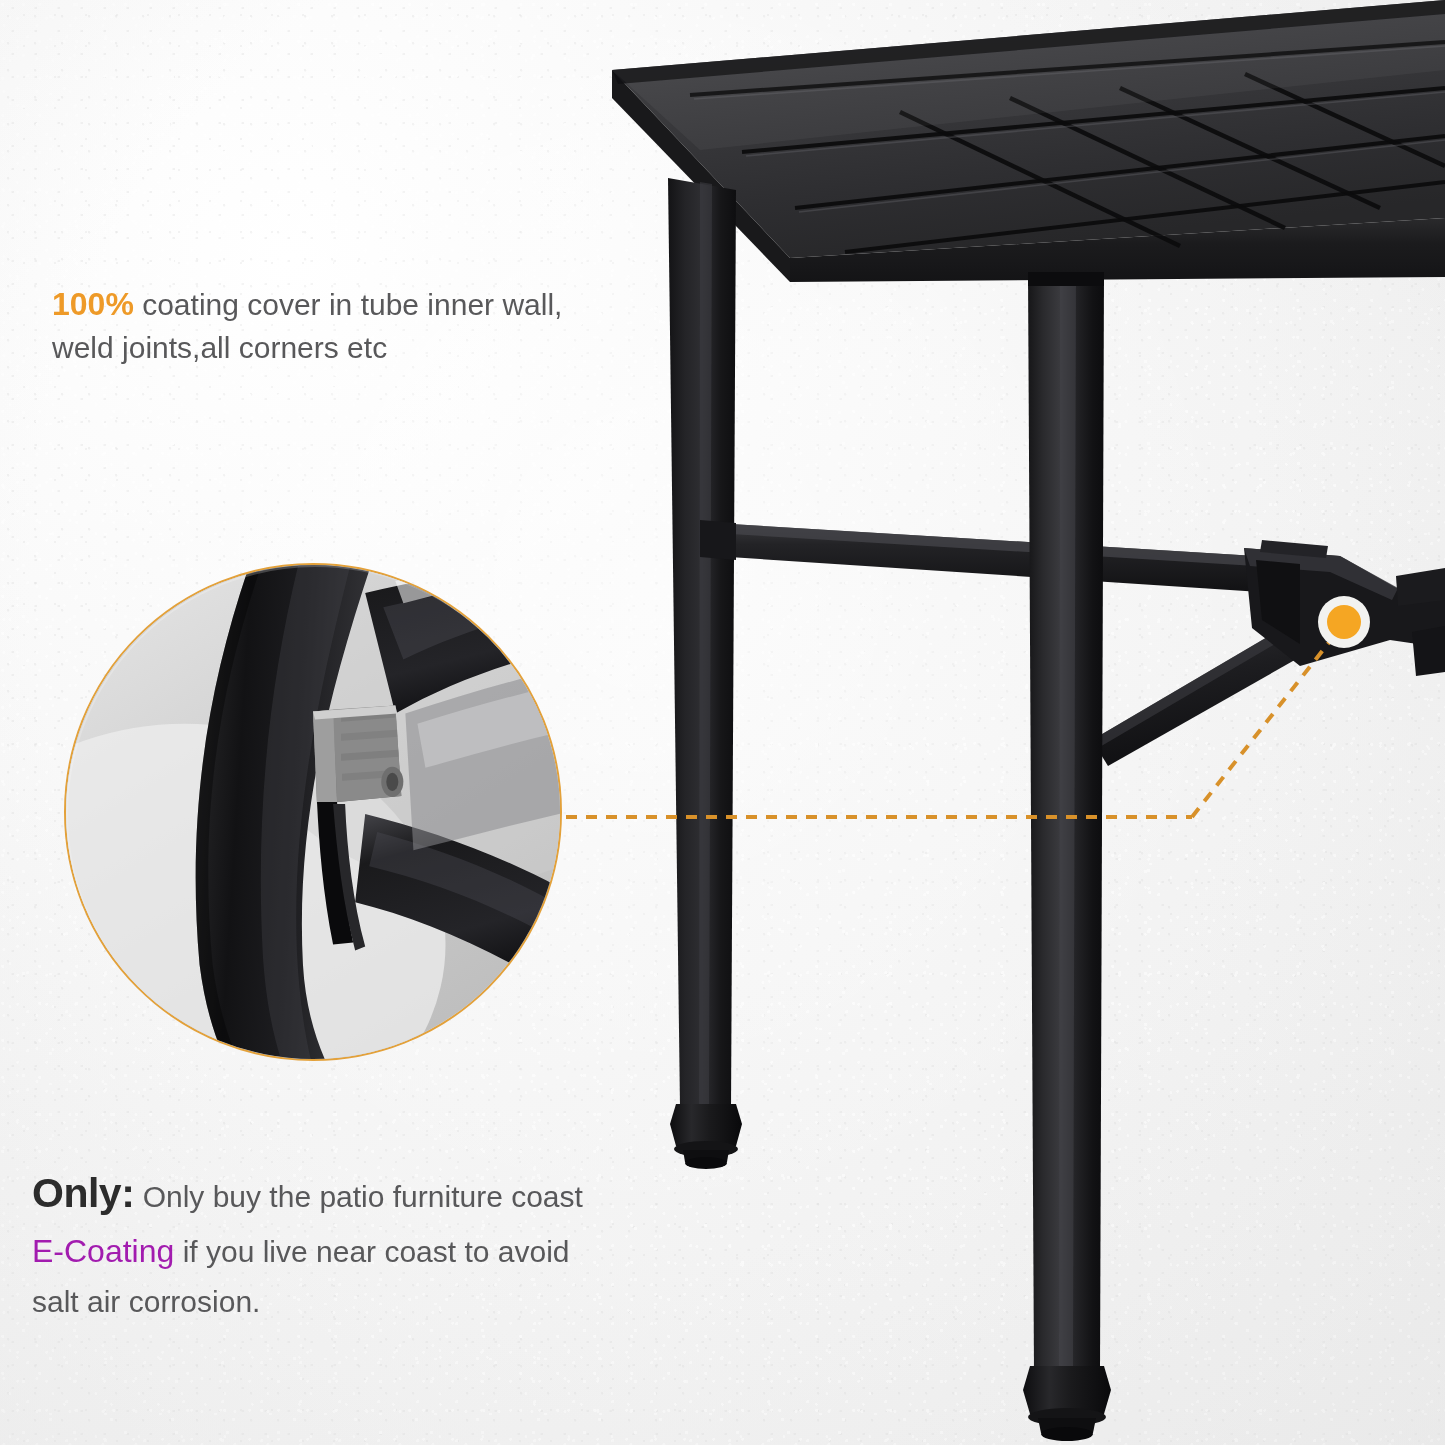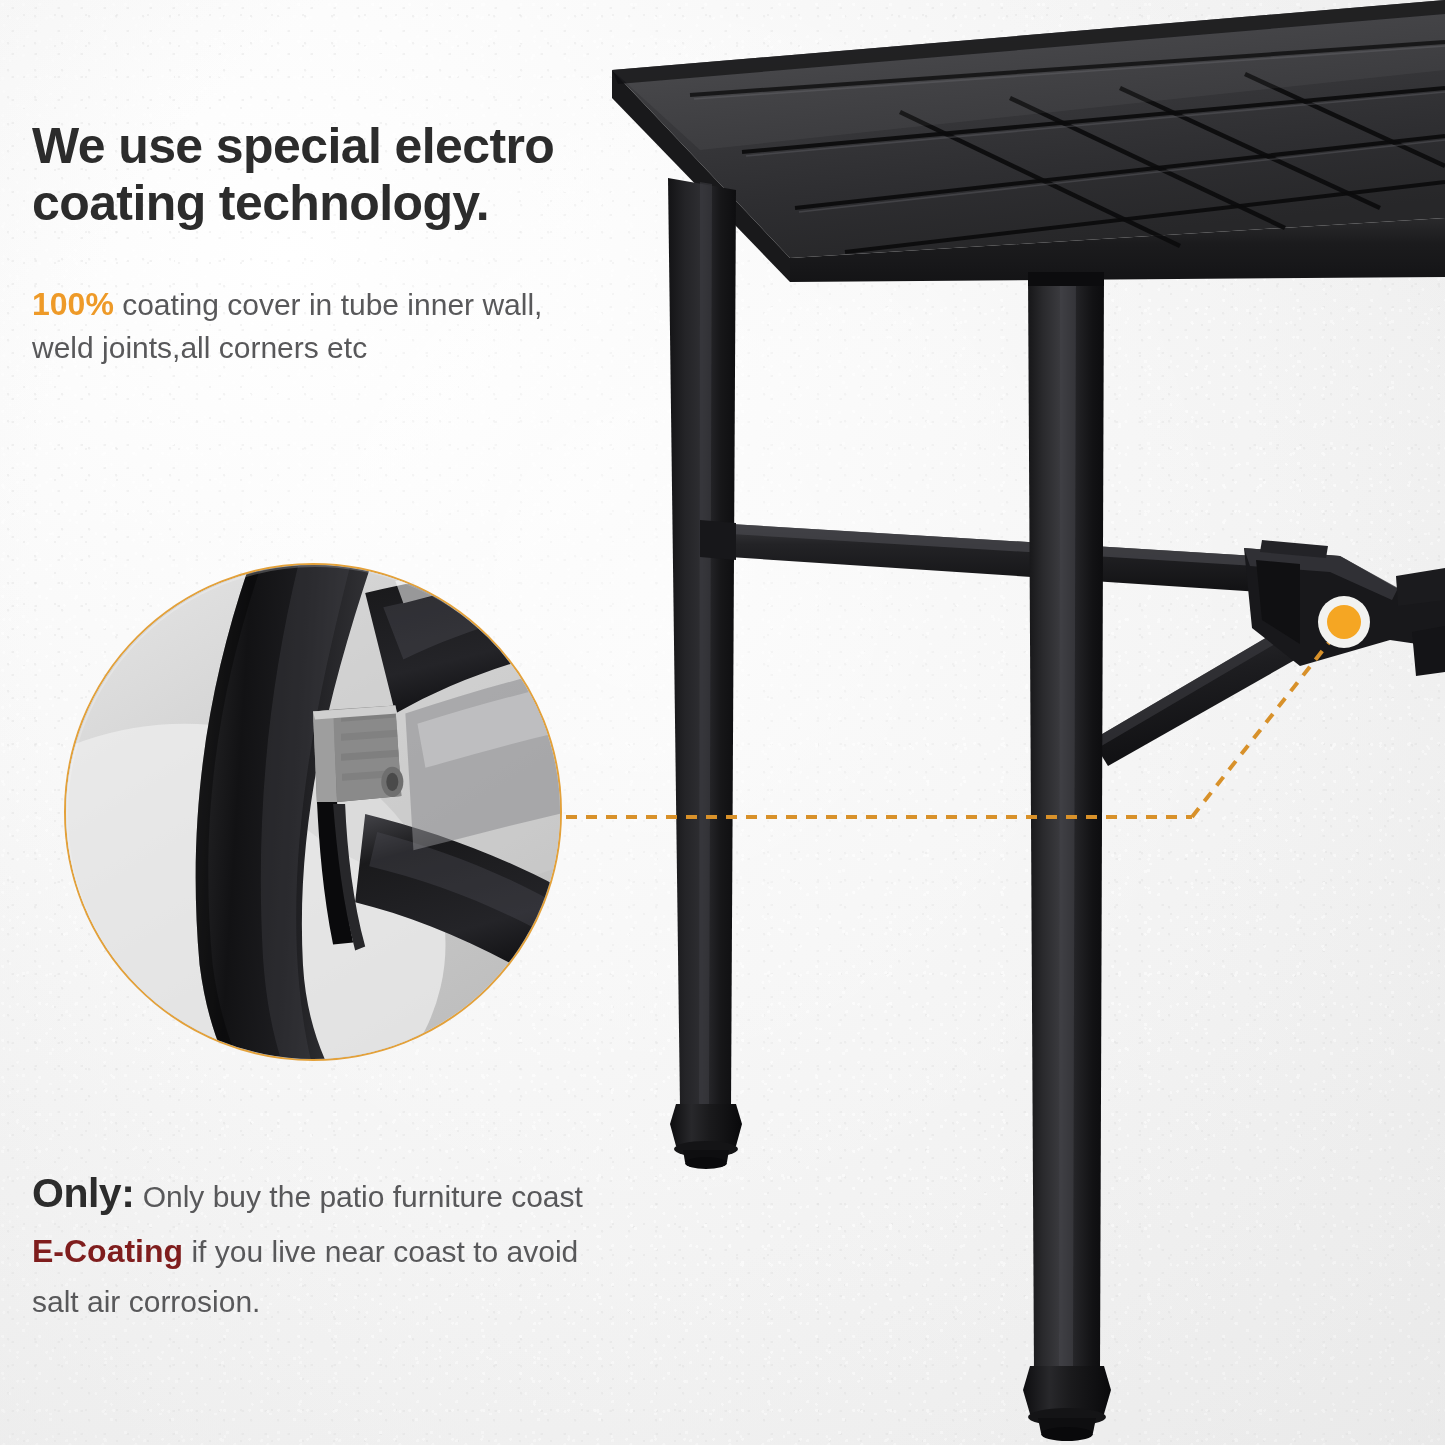--- a/index.html
+++ b/index.html
@@ -71,40 +71,40 @@
     width: 580px;
     font-size: 30px;
     line-height: 1.42;
     color: #58585a;
   }
   .bullets .pct {
     color: #ee9a28;
     font-weight: bold;
     font-size: 32px;
   }
-  .bullet-row { margin-bottom: 13px; }
+  .bullet-row { margin-bottom: 13px; margin-left: 20px; }
 
   .hints {
     position: absolute;
     left: 32px;
     top: 1160px;
     width: 580px;
     font-size: 30px;
     line-height: 1.62;
     color: #58585a;
   }
   .hints .hints-label {
     color: #2c2c2c;
     font-weight: bold;
     font-size: 41px;
     letter-spacing: -0.5px;
   }
   .hints .ecoat {
-    color: #7f1d1d;
-    font-weight: bold;
+    color: #a21caf;
+    font-weight: normal;
     font-size: 32px;
   }
 
   
   .photo { position: absolute; inset: 0; }
 
   
   .magnifier {
     position: absolute;
     left: 64px;
@@ -375,21 +375,20 @@
 
   <svg class="dash-layer" viewBox="0 0 1445 1445" width="1445" height="1445">
     <g stroke="#d8912a" stroke-width="4" fill="none" stroke-dasharray="11 9" stroke-linecap="butt">
       <path d="M 566,817 L 1192,817"></path>
       <path d="M 1192,817 L 1334,636"></path>
     </g>
   </svg>
 
   <div class="callout-dot"></div>
 
-  <div class="headline">We use special electro coating technology.</div>
 
   <div class="bullets">
     <div class="bullet-row">
       <span class="pct">100%</span><span> coating cover in tube inner wall, weld joints,all corners etc</span>
     </div>
   </div>
 
   <div class="hints">
     <span class="hints-label">Only:</span><span> Only buy the patio furniture coast </span><span class="ecoat">E-Coating</span><span> if you live near coast to avoid salt air corrosion.</span>
   </div>

